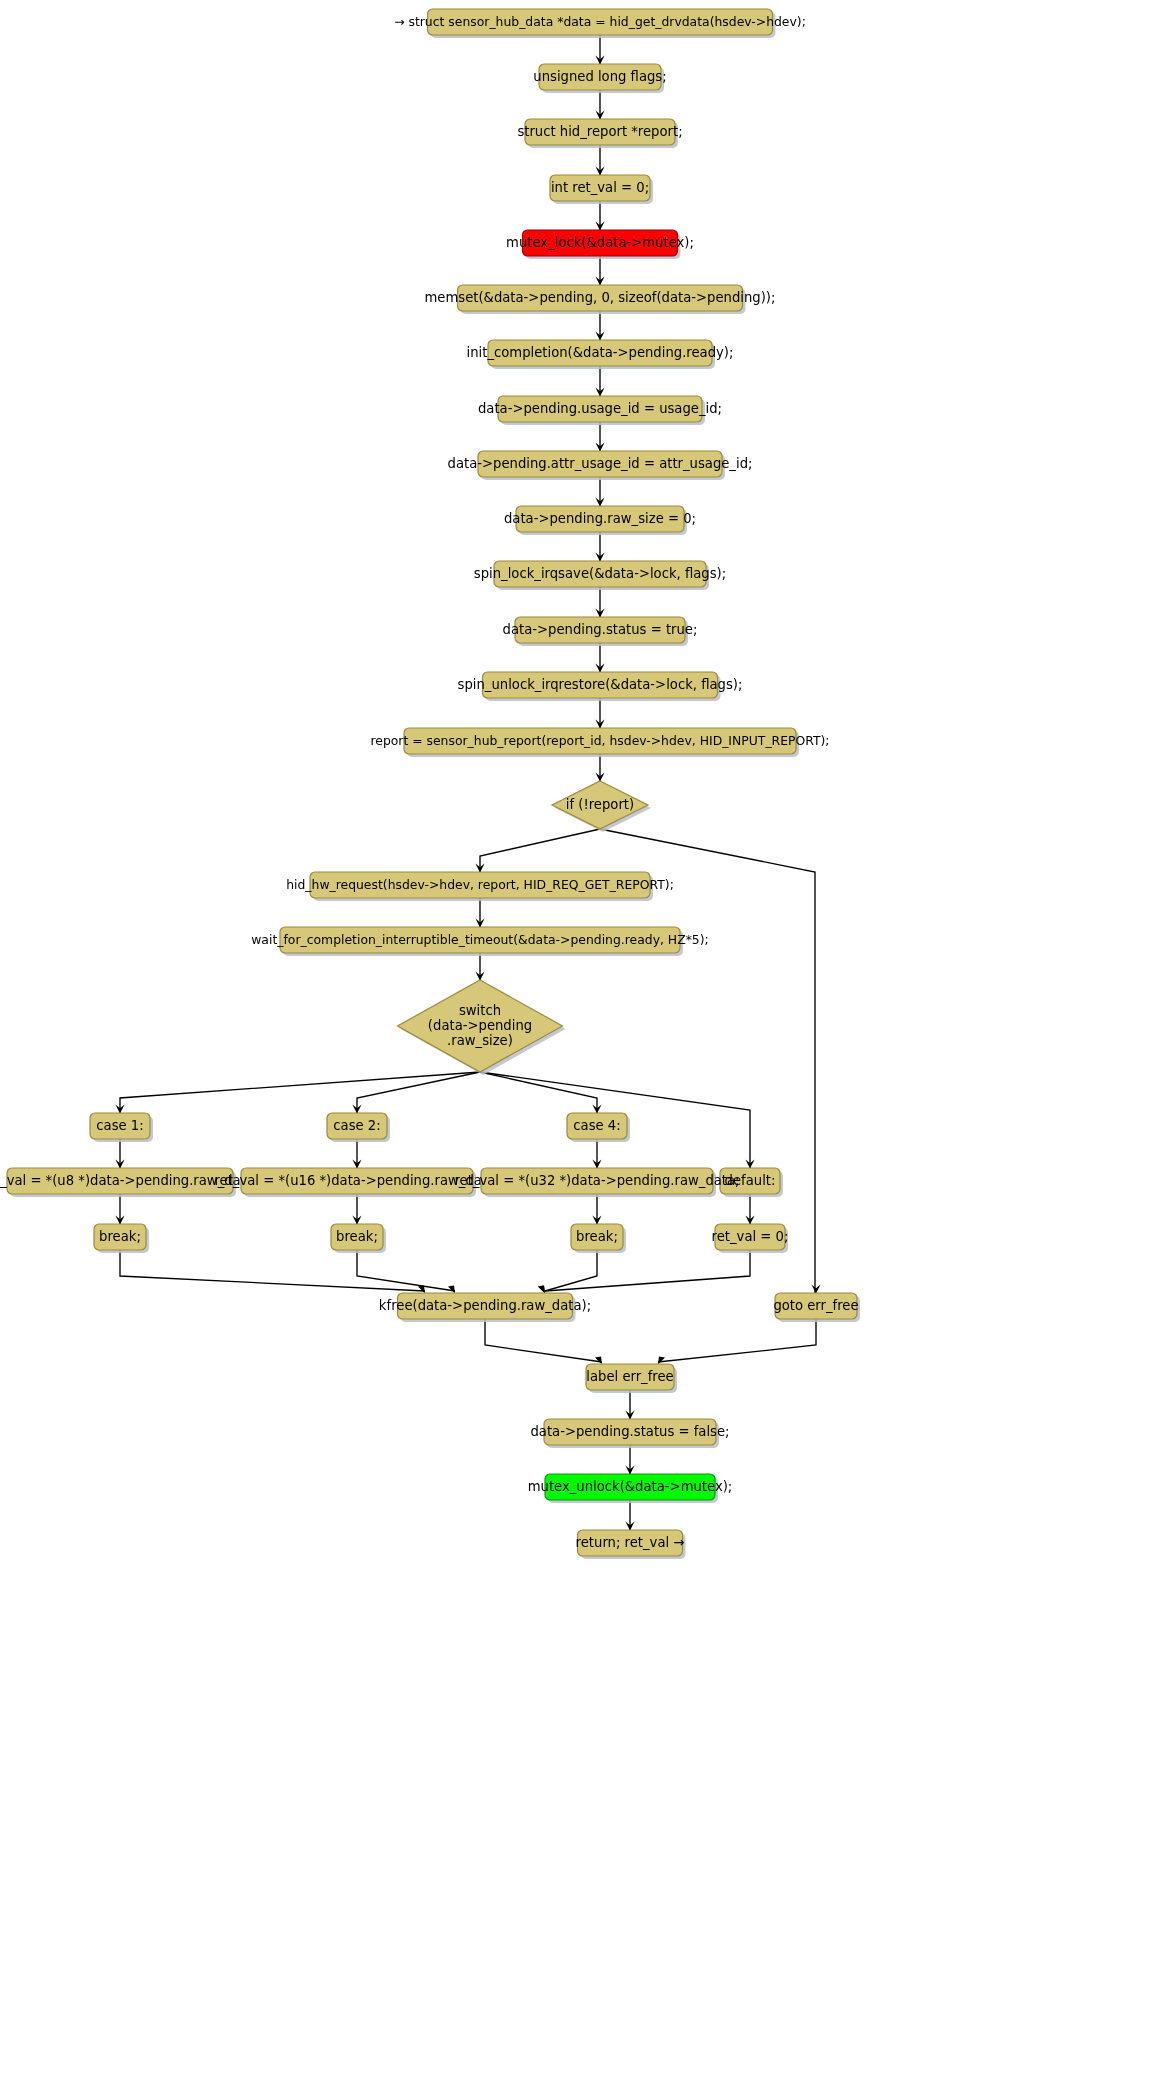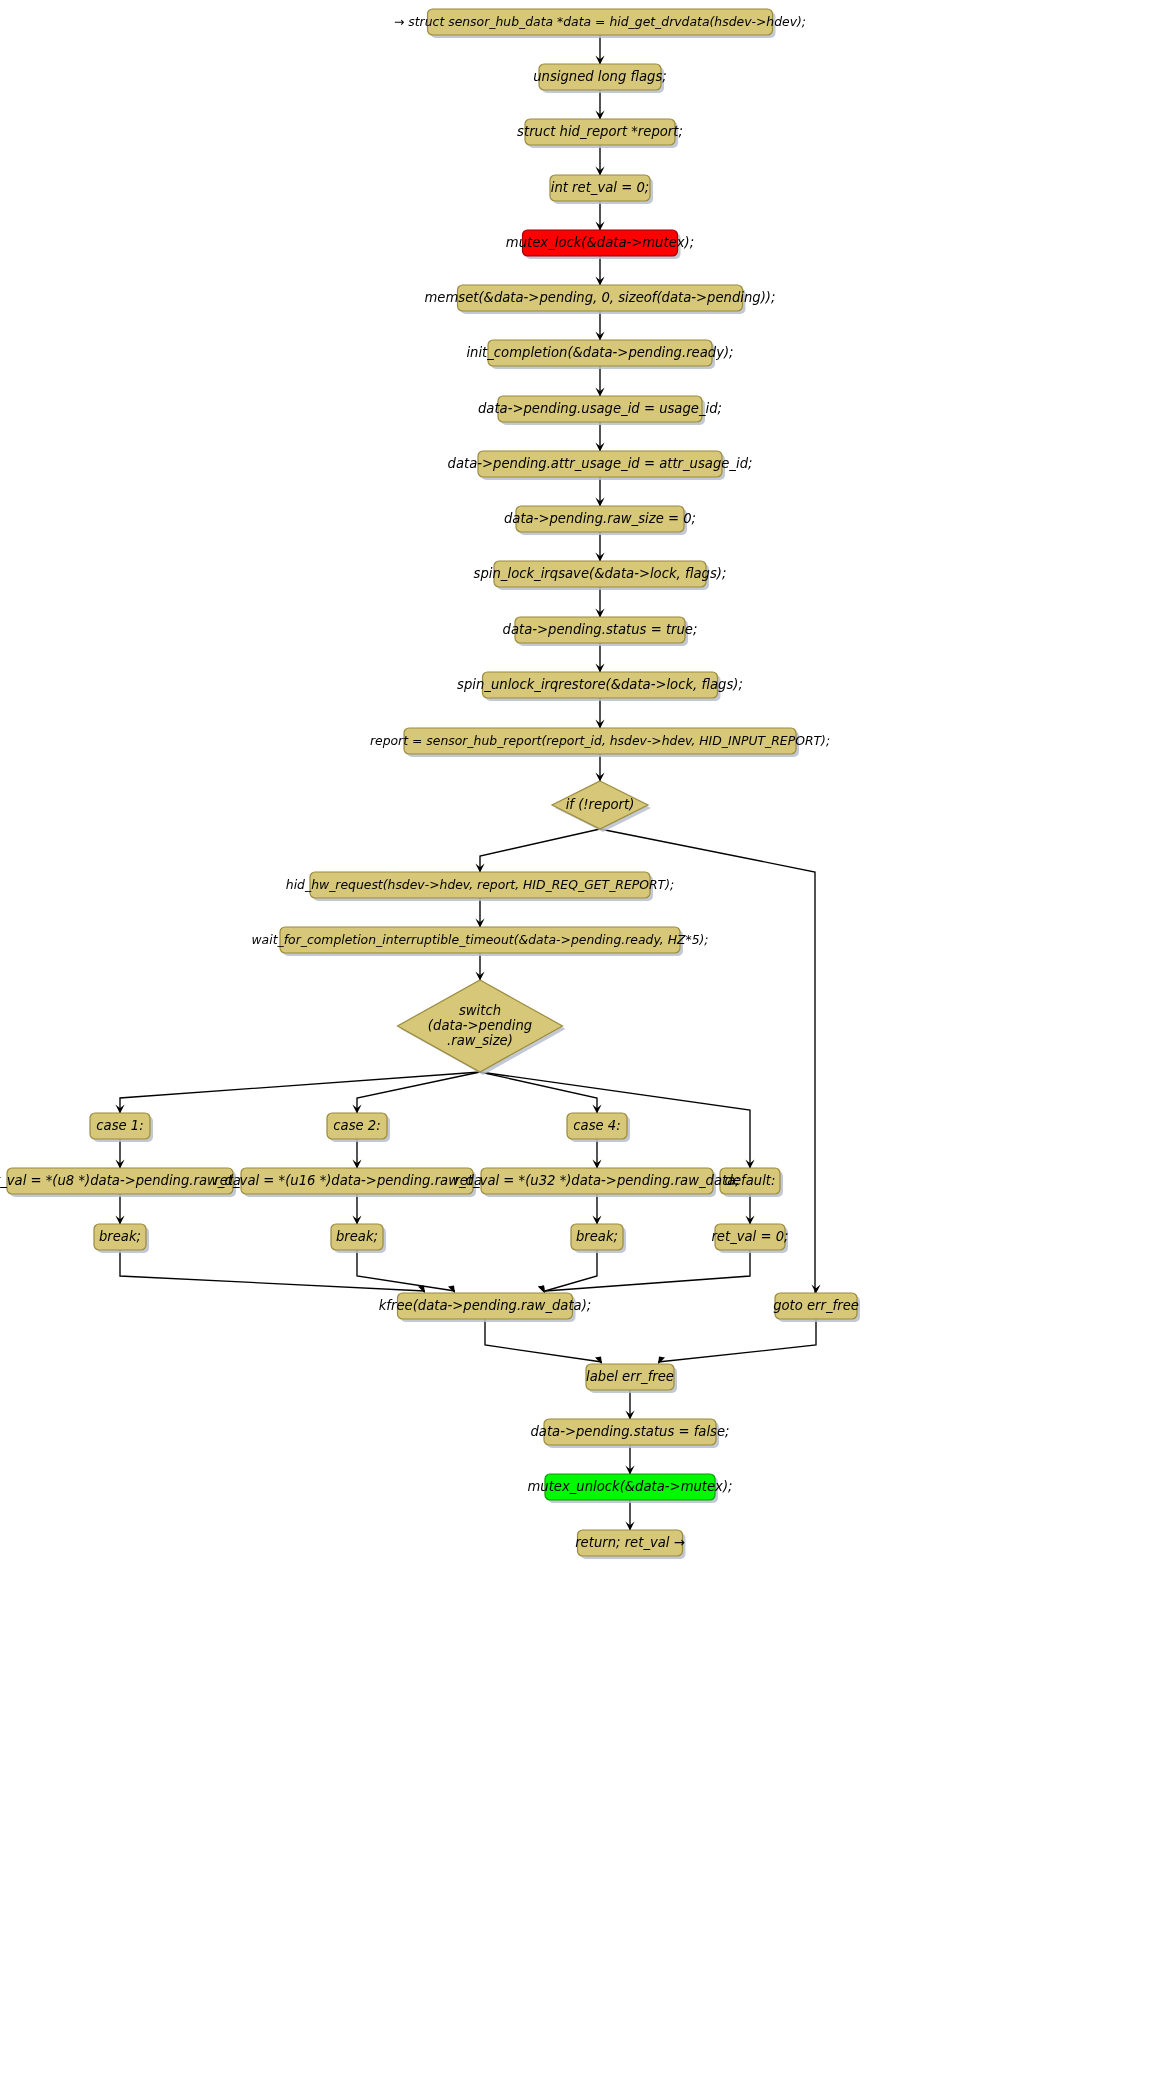--- a/index.html
+++ b/index.html
@@ -10,21 +10,20 @@
   body {
     width: 1160px;
     height: 2099px;
     font-family: "DejaVu Sans", sans-serif;
     overflow: hidden;
   }
   #flow-root {
     position: relative;
     width: 1160px;
     height: 1571px;
-    font-style: italic;
   }
   svg#flow-svg {
     position: absolute;
     top: 0;
     left: 0;
     width: 1160px;
     height: 2099px;
     display: block;
   }
   .node-box {

